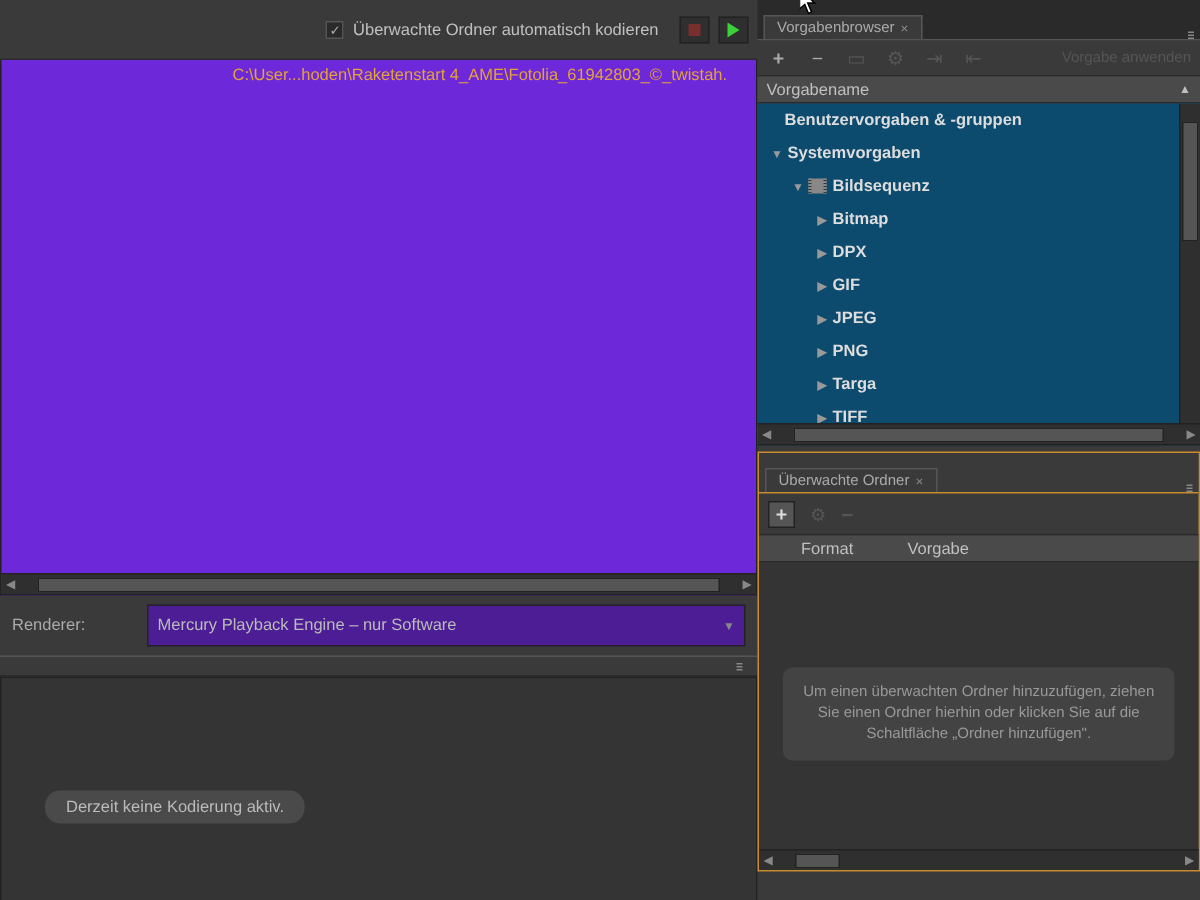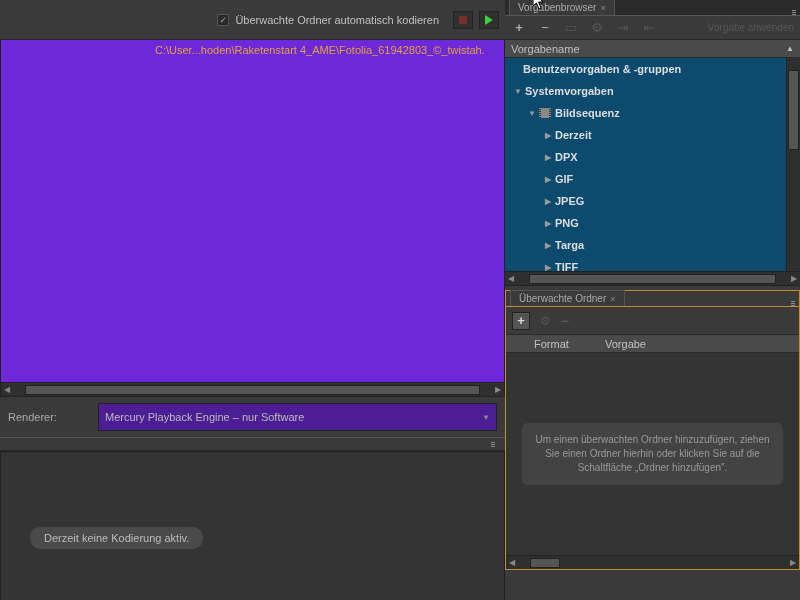--- a/index.html
+++ b/index.html
@@ -34,21 +34,21 @@
   .dd-arrow { font-size: 8px; color: #888; }
 
   
   .status-header { height: 14px; background: #3a3a3a; border-top: 1px solid #555; border-bottom: 1px solid #2a2a2a; display:flex; justify-content:flex-end; align-items:center; padding-right:6px;}
   .menu-lines { display:flex; flex-direction:column; gap:1px; width:12px;}
   .menu-lines span{height:1px;background:#888;}
   .status-area { height: 160px; background: #343434; border: 1px solid #222; position: relative; }
   .status-pill { position: absolute; left: 29px; top: 75px; background: #4a4a4a; border-radius: 10px; padding: 5px 14px; color: #bbb; }
 
   
-  .panel-tab-row { height: 16px; display: flex; align-items: flex-end; background: #2a2a2a; padding-left: 4px; border-bottom: 1px solid #555; justify-content: space-between;}
+  .panel-tab-row { height: 27px; display: flex; align-items: flex-end; background: #2a2a2a; padding-left: 4px; border-bottom: 1px solid #555; justify-content: space-between;}
   .panel-tab { background: #3a3a3a; padding: 2px 8px 2px 8px; border: 1px solid #555; border-bottom: none; font-size: 10px; color: #aaa; display: flex; align-items: center; gap: 4px;}
   .tab-close { font-size: 9px; color: #888; }
   .preset-toolbar { height: 24px; background: #3a3a3a; display: flex; align-items: center; gap: 10px; padding: 0 6px; border-bottom: 1px solid #2a2a2a;}
   .tool-icon { width: 16px; height: 16px; display: flex; align-items: center; justify-content: center; color: #aaa; font-size: 13px; }
   .tool-icon.dim { color: #555; }
   .tool-plus { font-weight: bold; }
   .apply-label { margin-left: auto; color: #555; font-size: 10px; }
 
   .preset-header { background: #4a4a4a; height: 18px; display: flex; align-items: center; padding: 0 6px; justify-content: space-between; border-bottom: 1px solid #2a2a2a;}
   .sort-arrow { font-size: 8px; }
@@ -160,21 +160,21 @@
       <span class="tw">▼</span>
       <span>Systemvorgaben</span>
     </div>
     <div class="tree-row bold" style="padding-left:22px">
       <span class="tw">▼</span>
       <span class="film-icon"></span>
       <span>Bildsequenz</span>
     </div>
     <div class="tree-row bold" style="padding-left:38px">
         <span class="tw">▶</span>
-        <span>Derzeit</span>
+        <span>Bitmap</span>
       </div>
     <div class="tree-row bold" style="padding-left:38px">
         <span class="tw">▶</span>
         <span>DPX</span>
       </div>
     <div class="tree-row bold" style="padding-left:38px">
         <span class="tw">▶</span>
         <span>GIF</span>
       </div>
     <div class="tree-row bold" style="padding-left:38px">

